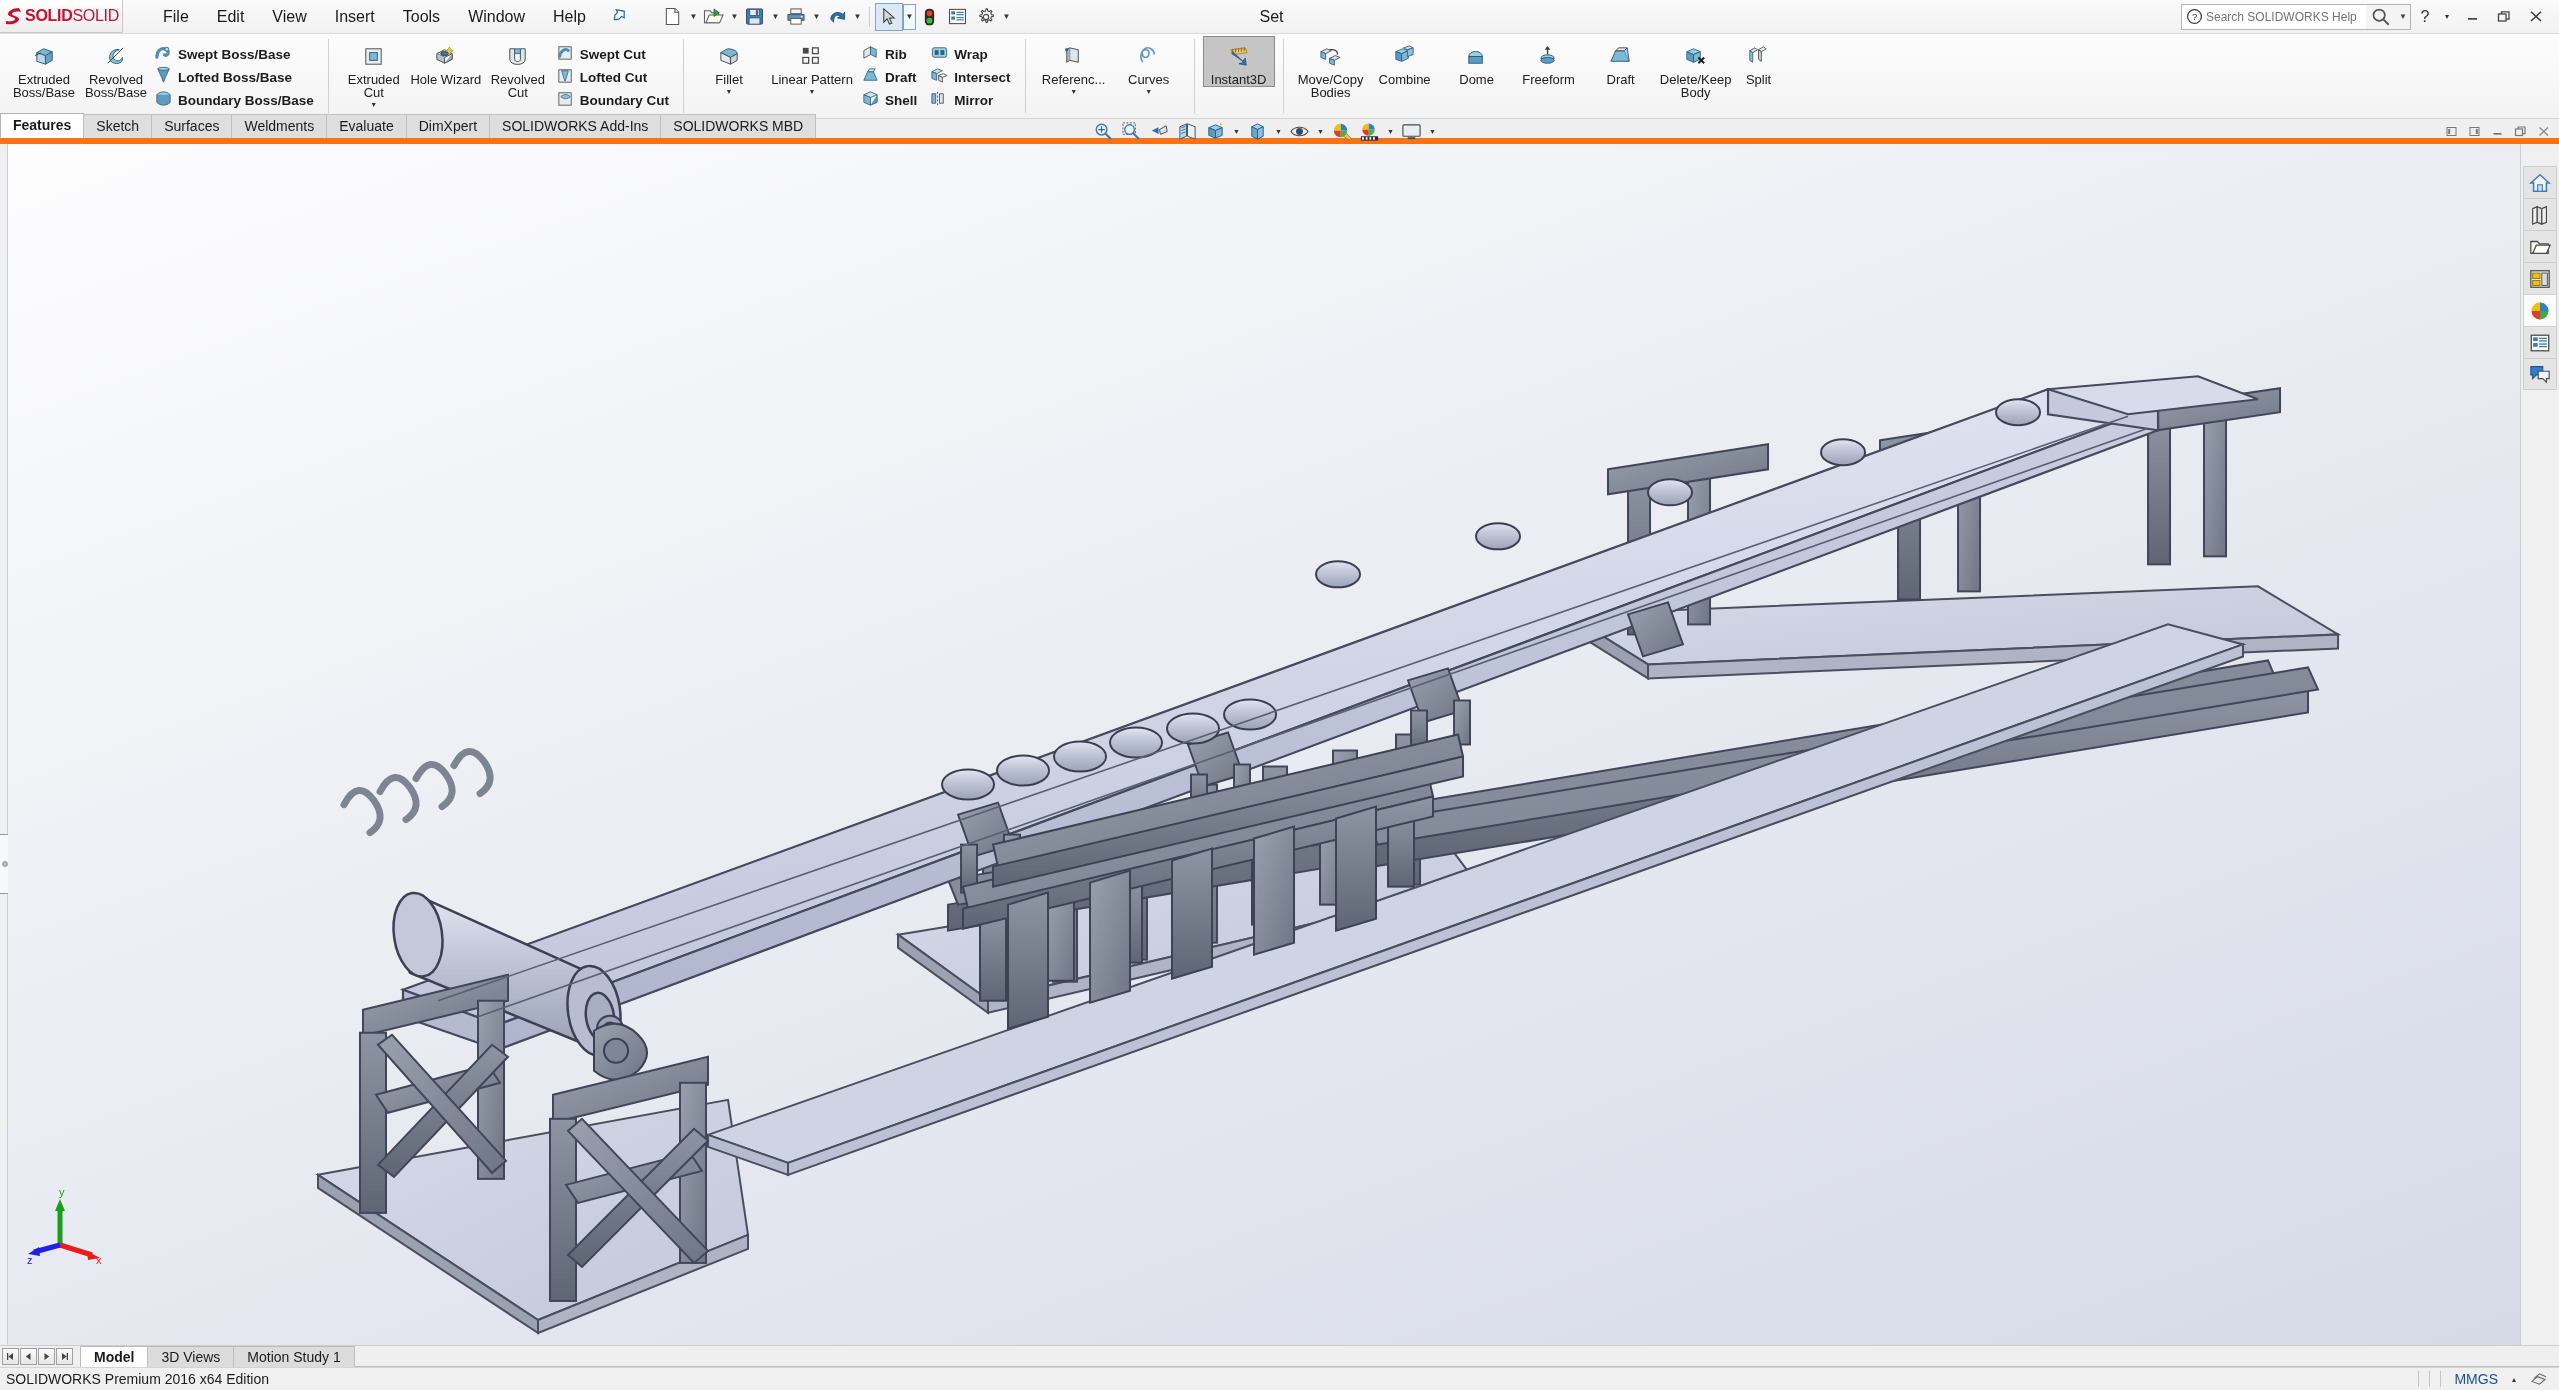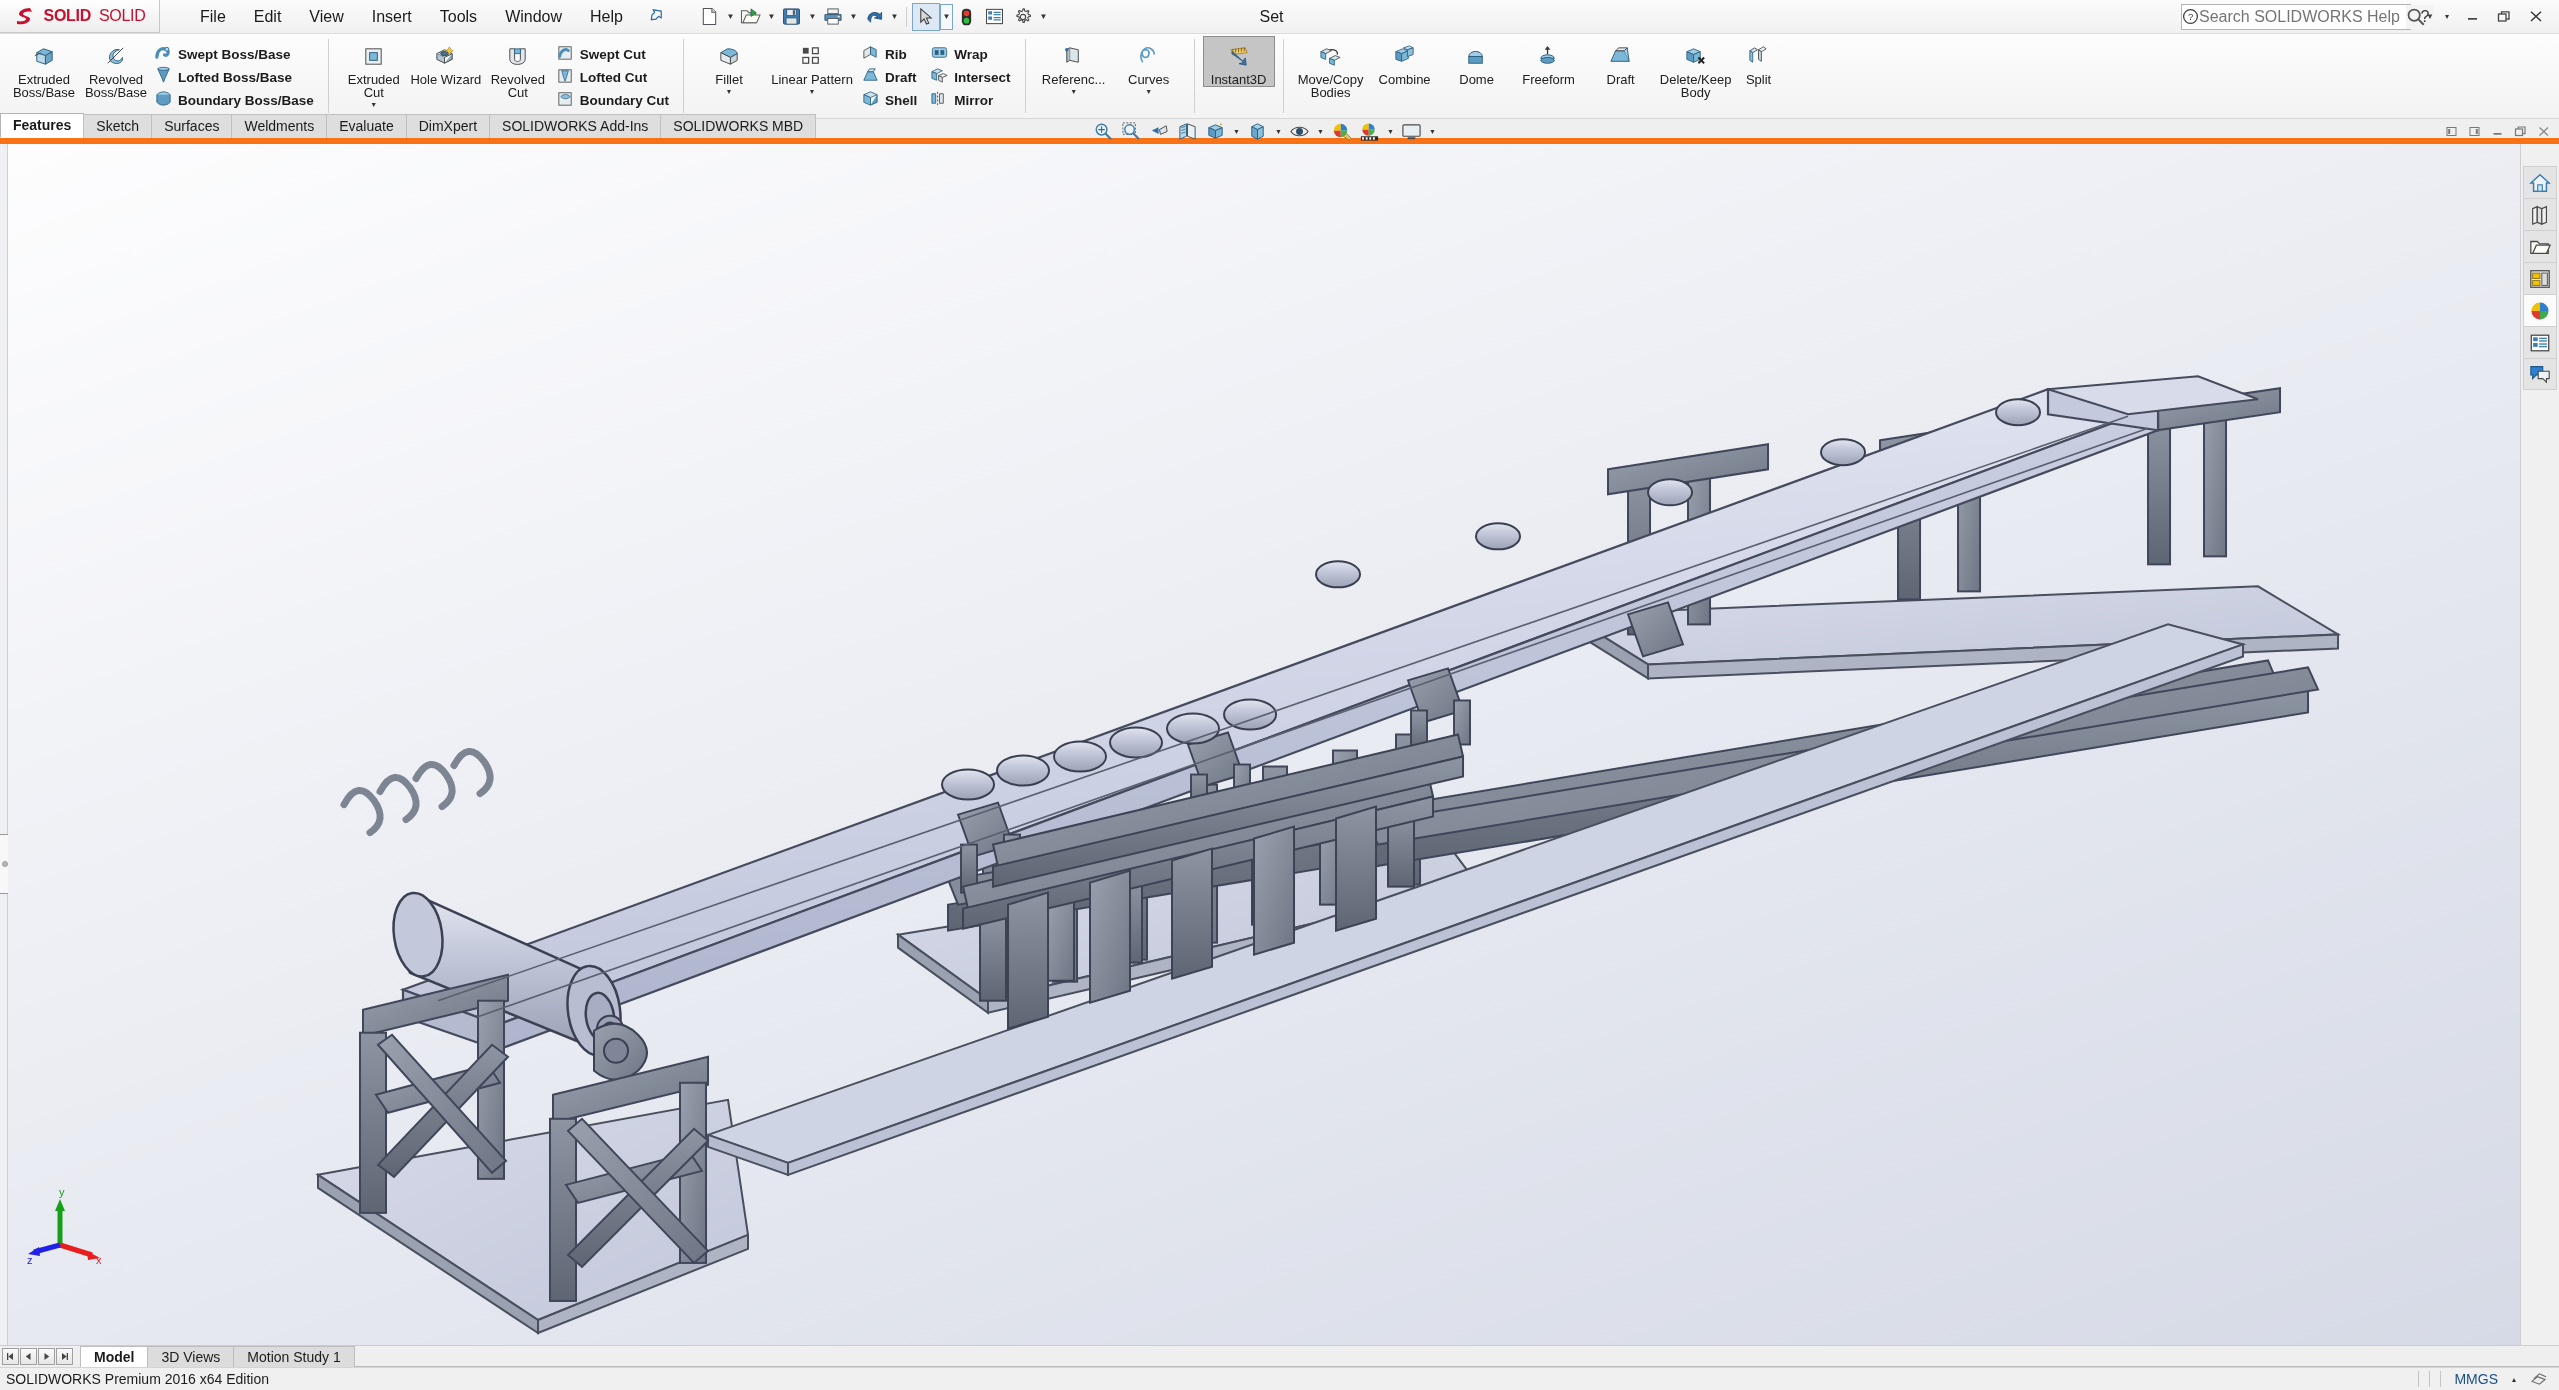--- a/index.html
+++ b/index.html
@@ -14,25 +14,25 @@
 
   
   .titlebar {
     height: 34px; flex: 0 0 34px;
     background: linear-gradient(#fbfbfb, #f1f1f1);
     border-bottom: 1px solid #dcdcdc;
     display: flex; align-items: center;
     position: relative;
   }
   .sw-logo {
-    width: 160px; height: 33px;
+    width: 123px; height: 33px;
     background: linear-gradient(#ffffff, #ededed);
     border: 1px solid #c8c8c8; border-top: none; border-left: none;
     display: flex; align-items: center; justify-content: center;
-    gap: 8px;
+    gap: 0;
   }
   .sw-logo .solid { color: #c8102e; font-weight: bold; font-size: 16px; letter-spacing: -0.3px;}
   .sw-logo .works { color: #c8102e; font-size: 16px; letter-spacing: -0.3px; }
   .menubar { display: flex; align-items: center; margin-left: 26px; gap: 0px; }
   .menu-item {
     font-size: 16px; color: #1a1a1a; padding: 4px 14px; cursor: default; white-space: nowrap;
   }
   .pin-icon { margin-left: 10px; color: #2b6ca3; font-size: 16px; transform: rotate(45deg); cursor: pointer;}
 
   .qat { display: flex; align-items: center; margin-left: 34px; gap: 0px; }
@@ -53,21 +53,21 @@
   }
   .tb-right { margin-left: auto; display: flex; align-items: center; padding-right: 8px; gap: 2px; }
   .help-search {
     display: flex; align-items: center; height: 26px;
     border: 1px solid #b4b4b4; background: #fff; width: 230px;
   }
   .help-search .q-ic {
     width: 24px; height: 24px; display: flex; align-items: center; justify-content: center;
   }
   .help-search input {
-    flex: 1; border: none; outline: none; font-size: 16px; color: #6b6b6b;
+    flex: 1; border: none; outline: none; font-size: 12px; color: #6b6b6b;
     font-family: "Liberation Sans", sans-serif; background: #fff;
   }
   .help-search .mag { width: 30px; display: flex; align-items: center; justify-content: center; background:#f4f4f4; height:100%;}
   .help-search .ddc { width: 14px; display: flex; align-items: center; justify-content: center; font-size:8px; color:#444; background:#f4f4f4; height:100%;}
   .tb-right .ico-btn { width: 24px; height: 26px; display: flex; align-items:center; justify-content:center; font-size:16px; color:#333; cursor:pointer;}
   .tb-right .wbtn { width: 30px; height: 26px; display:flex; align-items:center; justify-content:center; cursor:pointer; color:#333;}
 
   
   .ribbon {
     flex: 0 0 85px; height: 85px;

